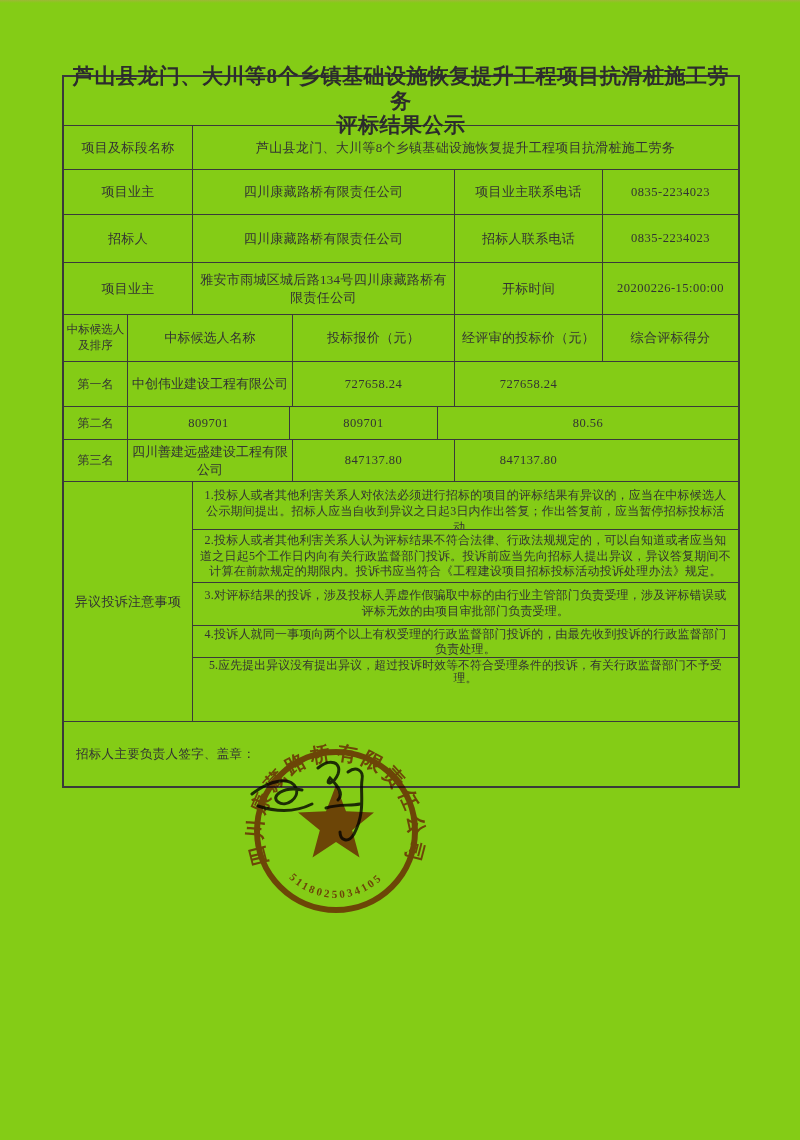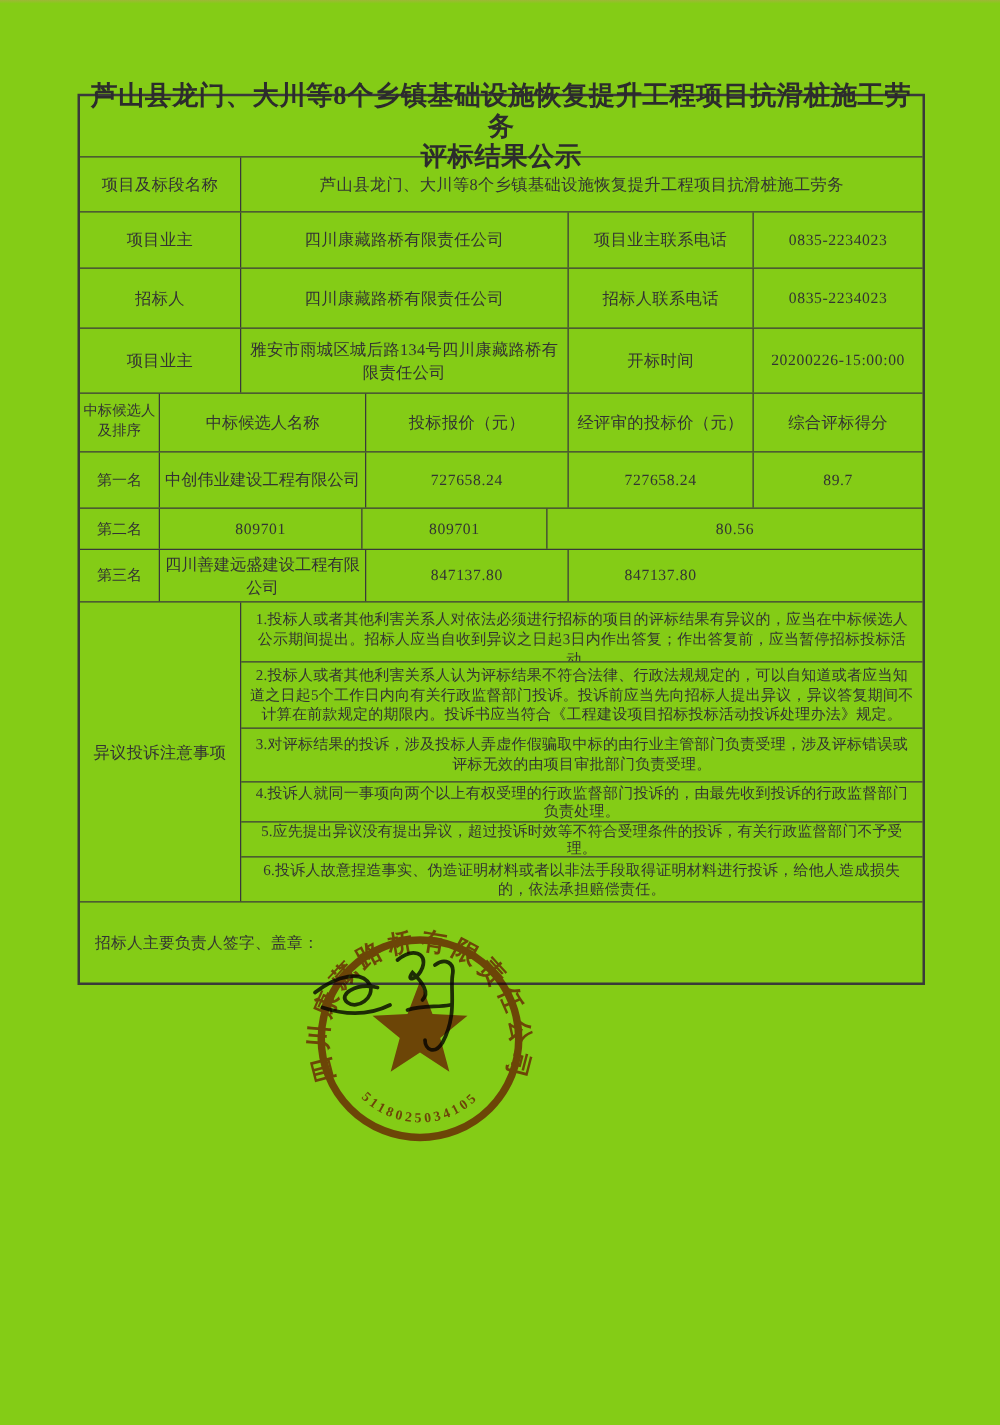--- a/index.html
+++ b/index.html
@@ -123,21 +123,20 @@
       <div class="cell k2">投标报价（元）</div>
       <div class="cell k3">经评审的投标价（元）</div>
       <div class="cell grow">综合评标得分</div>
     </div>
 
     <div class="trow" style="height:45px">
       <div class="cell fc k0" style="font-size:12px">第一名</div>
       <div class="cell k1">中创伟业建设工程有限公司</div>
       <div class="cell k2 num">727658.24</div>
       <div class="cell k3 num">727658.24</div>
-      <div class="cell grow num">89.7</div>
     </div>
     <div class="trow" style="height:33px">
       <div class="cell fc k0" style="font-size:12px">第二名</div>
       <div class="cell k2 num">809701</div>
       <div class="cell k3 num">809701</div>
       <div class="cell grow num">80.56</div>
     </div>
     <div class="trow" style="height:42px">
       <div class="cell fc k0" style="font-size:12px">第三名</div>
       <div class="cell k1">四川善建远盛建设工程有限公司</div>
@@ -146,21 +145,20 @@
     </div>
 
     <div class="trow" style="height:240px">
       <div class="cell fc c-label">异议投诉注意事项</div>
       <div class="notice-items">
         <div class="n-item nf n1">1.投标人或者其他利害关系人对依法必须进行招标的项目的评标结果有异议的，应当在中标候选人公示期间提出。招标人应当自收到异议之日起3日内作出答复；作出答复前，应当暂停招标投标活动。</div>
         <div class="n-item n2">2.投标人或者其他利害关系人认为评标结果不符合法律、行政法规规定的，可以自知道或者应当知道之日起5个工作日内向有关行政监督部门投诉。投诉前应当先向招标人提出异议，异议答复期间不计算在前款规定的期限内。投诉书应当符合《工程建设项目招标投标活动投诉处理办法》规定。</div>
         <div class="n-item n3">3.对评标结果的投诉，涉及投标人弄虚作假骗取中标的由行业主管部门负责受理，涉及评标错误或评标无效的由项目审批部门负责受理。</div>
         <div class="n-item n4">4.投诉人就同一事项向两个以上有权受理的行政监督部门投诉的，由最先收到投诉的行政监督部门负责处理。</div>
         <div class="n-item n5">5.应先提出异议没有提出异议，超过投诉时效等不符合受理条件的投诉，有关行政监督部门不予受理。</div>
-        <div class="n-item n6">6.投诉人故意捏造事实、伪造证明材料或者以非法手段取得证明材料进行投诉，给他人造成损失的，依法承担赔偿责任。</div>
       </div>
     </div>
 
     <div class="trow sig-row">
       <div class="cell fc grow sig-cell">招标人主要负责人签字、盖章：</div>
     </div>
 
   </div>
 
   <svg class="seal-svg" width="200" height="200" viewBox="-100 -100 200 200">

